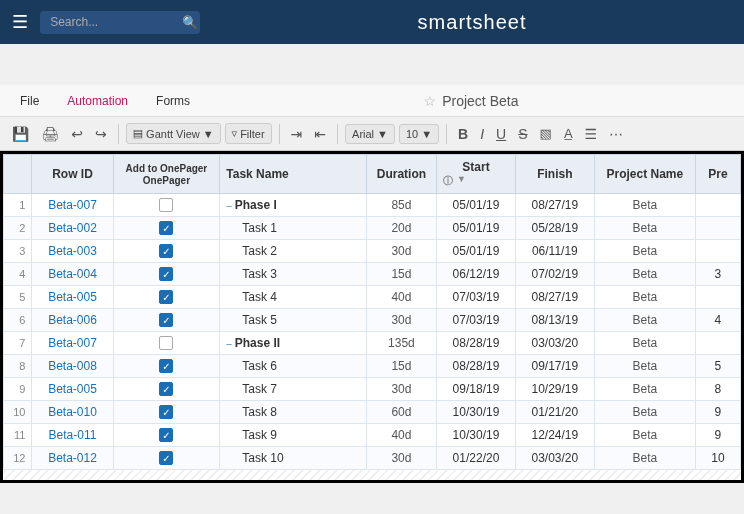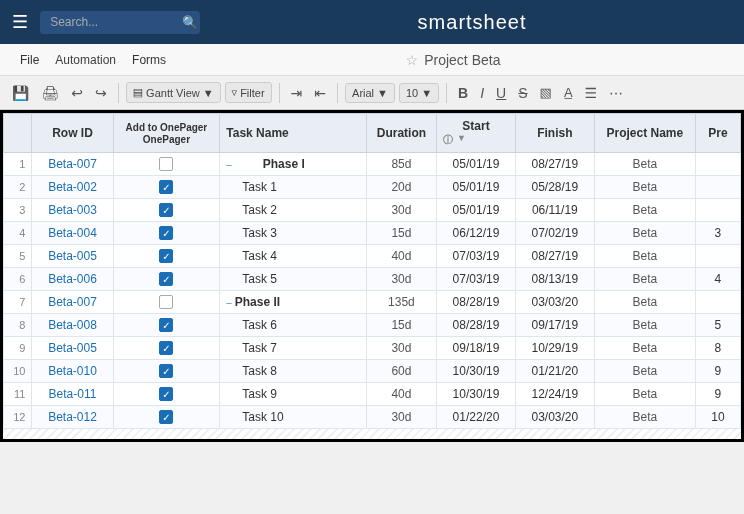--- a/index.html
+++ b/index.html
@@ -48,29 +48,30 @@
     }
 
     
     .menu-bar {
       background: #f8f8f8;
       border-bottom: 1px solid #ddd;
       height: 32px;
       display: flex;
       align-items: center;
       padding: 0 12px;
-      gap: 0;
+      gap: 12px;
+      margin-top: 41px;
     }
     .menu-item {
       padding: 4px 8px;
       font-size: 12px;
       cursor: pointer;
       color: #333;
     }
-    .menu-item.active { color: #404040; }
+    .menu-item.active { color: #be185d; }
     .project-title-bar {
       flex: 1;
       display: flex;
       align-items: center;
       justify-content: center;
       gap: 6px;
       color: #555;
       font-size: 14px;
     }
     .star-icon { color: #aaa; font-size: 14px; }
@@ -267,21 +268,21 @@
         <th style="width:40px;">Pre</th>
       </tr>
     </thead>
     <tbody id="table-body">
     <tr>
           <td class="row-num">1</td>
           <td class="center row-id">Beta-007</td>
           <td class="center">
             <div class="checkbox"></div>
           </td>
-          <td><span class="phase-indicator">⎯</span><span style="font-weight:bold;margin-left:28px;">Phase I</span></td>
+          <td><span class="phase-indicator">⎯</span><span style="font-weight:bold;">Phase I</span></td>
           <td class="duration-col center">85d</td>
           <td class="center">05/01/19</td>
           <td class="center">08/27/19</td>
           <td class="center project-col">Beta</td>
           <td class="center"></td>
         </tr>
         <tr>
           <td class="row-num">2</td>
           <td class="center row-id">Beta-002</td>
           <td class="center">

